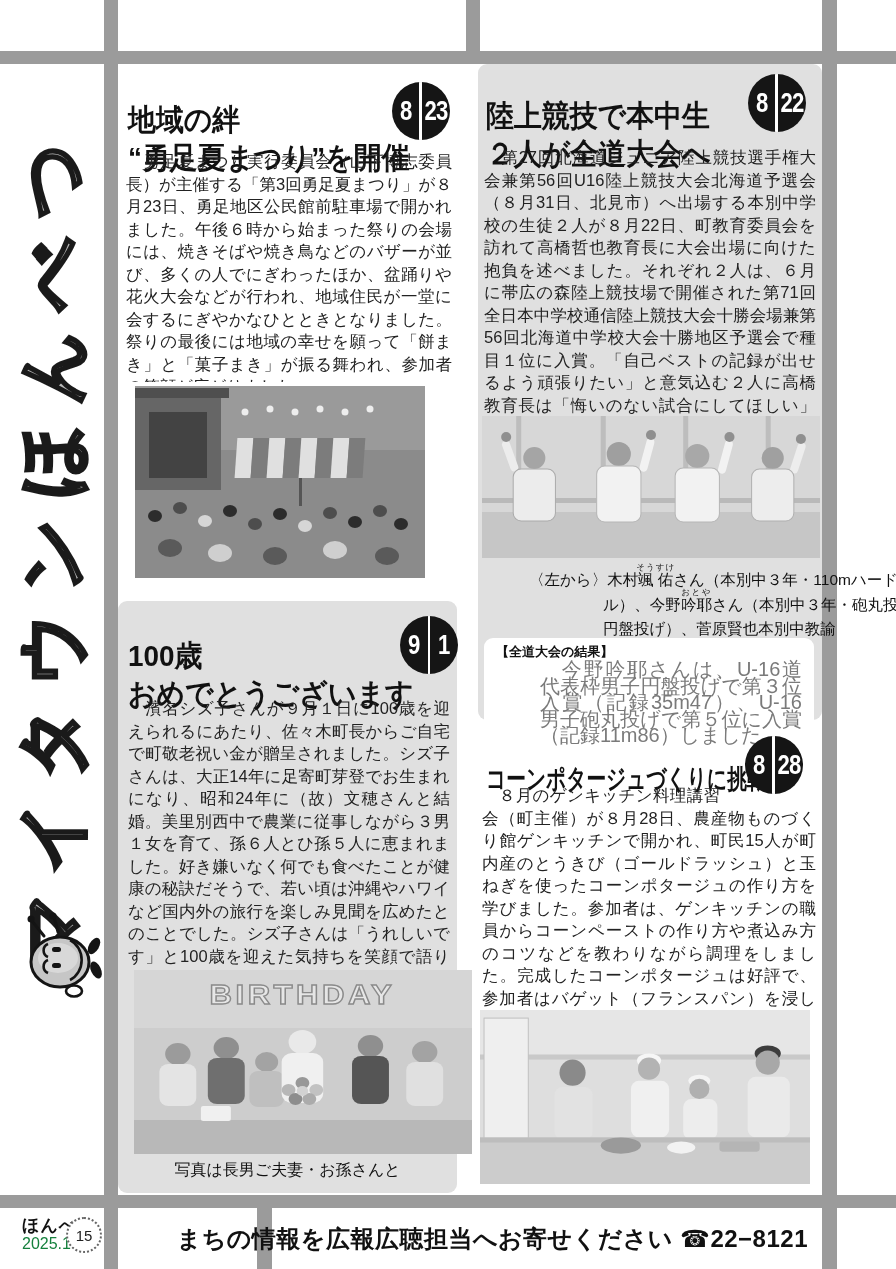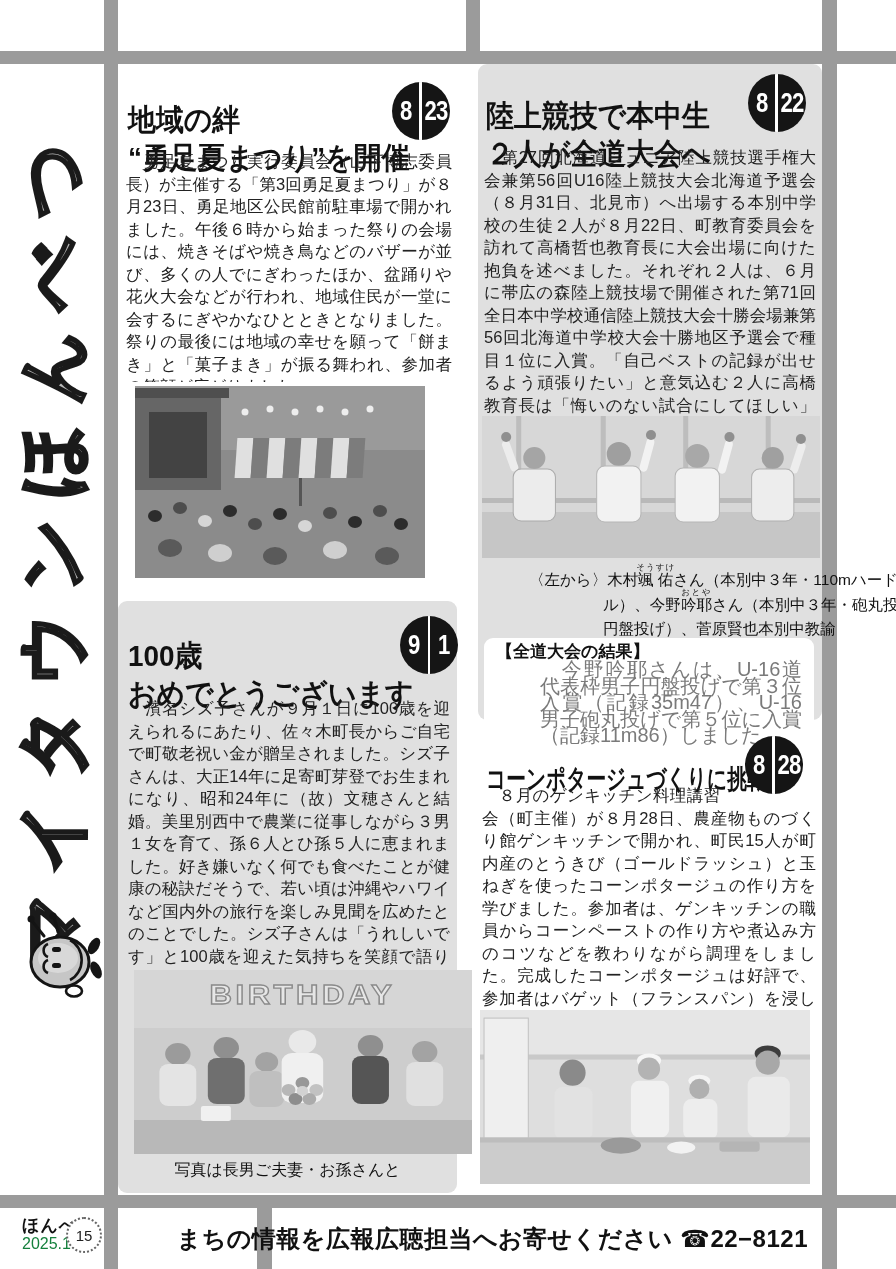--- a/index.html
+++ b/index.html
@@ -64,21 +64,21 @@
   
   .caption-athletics{position:absolute;left:484px;top:563px;width:336px;
     font-size:15.5px;line-height:23.5px;color:#111;padding-left:74px;text-indent:-74px;margin-left:45px;}
   .caption-athletics rt{font-size:8.5px;letter-spacing:1px;}
   .caption-centenarian{position:absolute;left:118px;top:1160px;width:339px;
     text-align:center;font-size:16px;color:#111;}
 
   
   .results{position:absolute;left:484px;top:638px;width:306px;background:#fff;
     border-radius:9px;padding:4px 12px 7px;}
-  .results-heading{font-size:17px;font-weight:bold;line-height:19px;color:#111;}
+  .results-heading{font-size:13px;font-weight:bold;line-height:19px;color:#111;}
   .results-body{font-size:20px;line-height:16.5px;color:#7a7a7a;text-align:justify;margin-left:44px;}
 
   
   .footer-logo{position:absolute;left:22px;top:1217px;line-height:1;}
   .footer-logo .fl-title{font-size:17px;font-weight:bold;letter-spacing:1px;color:#111;display:block;}
   .footer-logo .fl-date{font-size:16px;color:#15803d;display:block;margin-top:2px;}
   .page-circle{position:absolute;left:66px;top:1217px;width:32px;height:32px;
     border:2px dotted #666;border-radius:50%;display:flex;align-items:center;
     justify-content:center;font-size:15px;color:#222;background:#fff;}
   .footer-contact{position:absolute;right:88px;top:1223px;font-size:24px;

